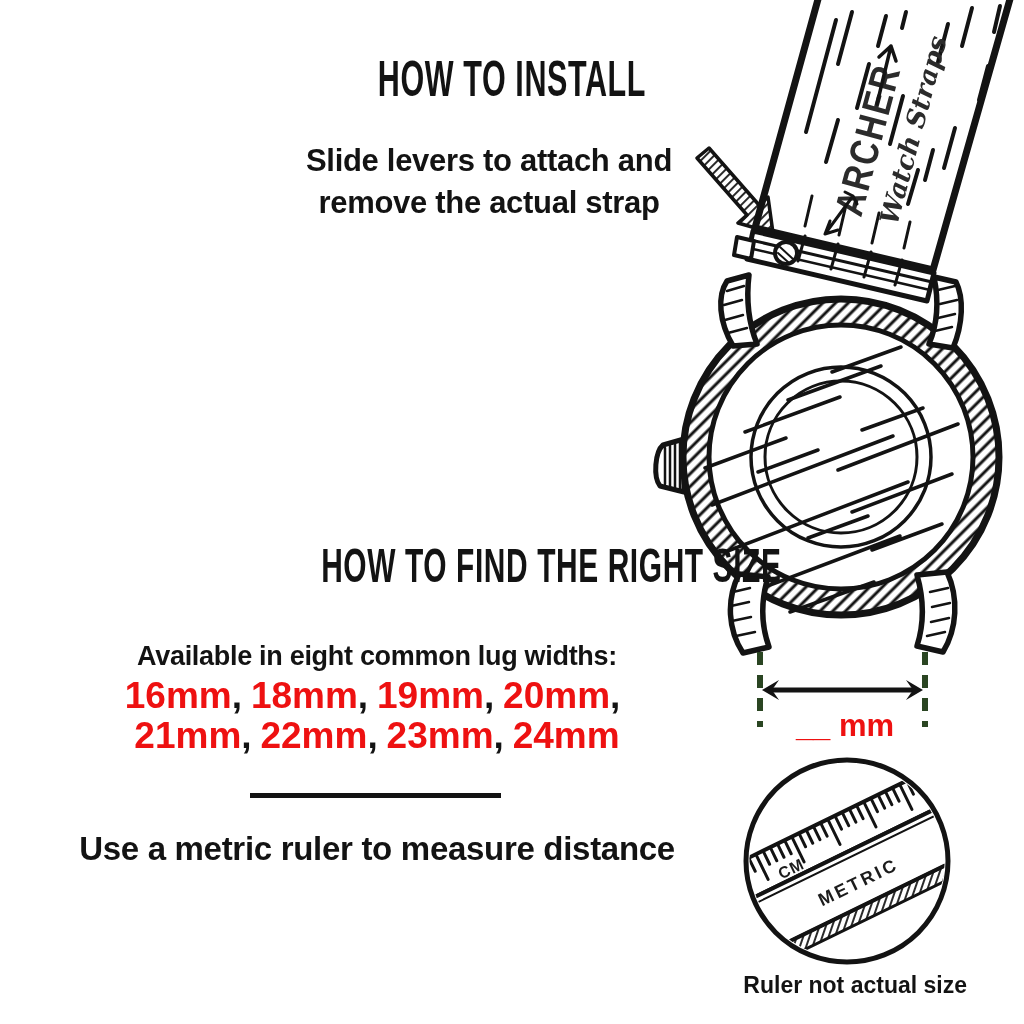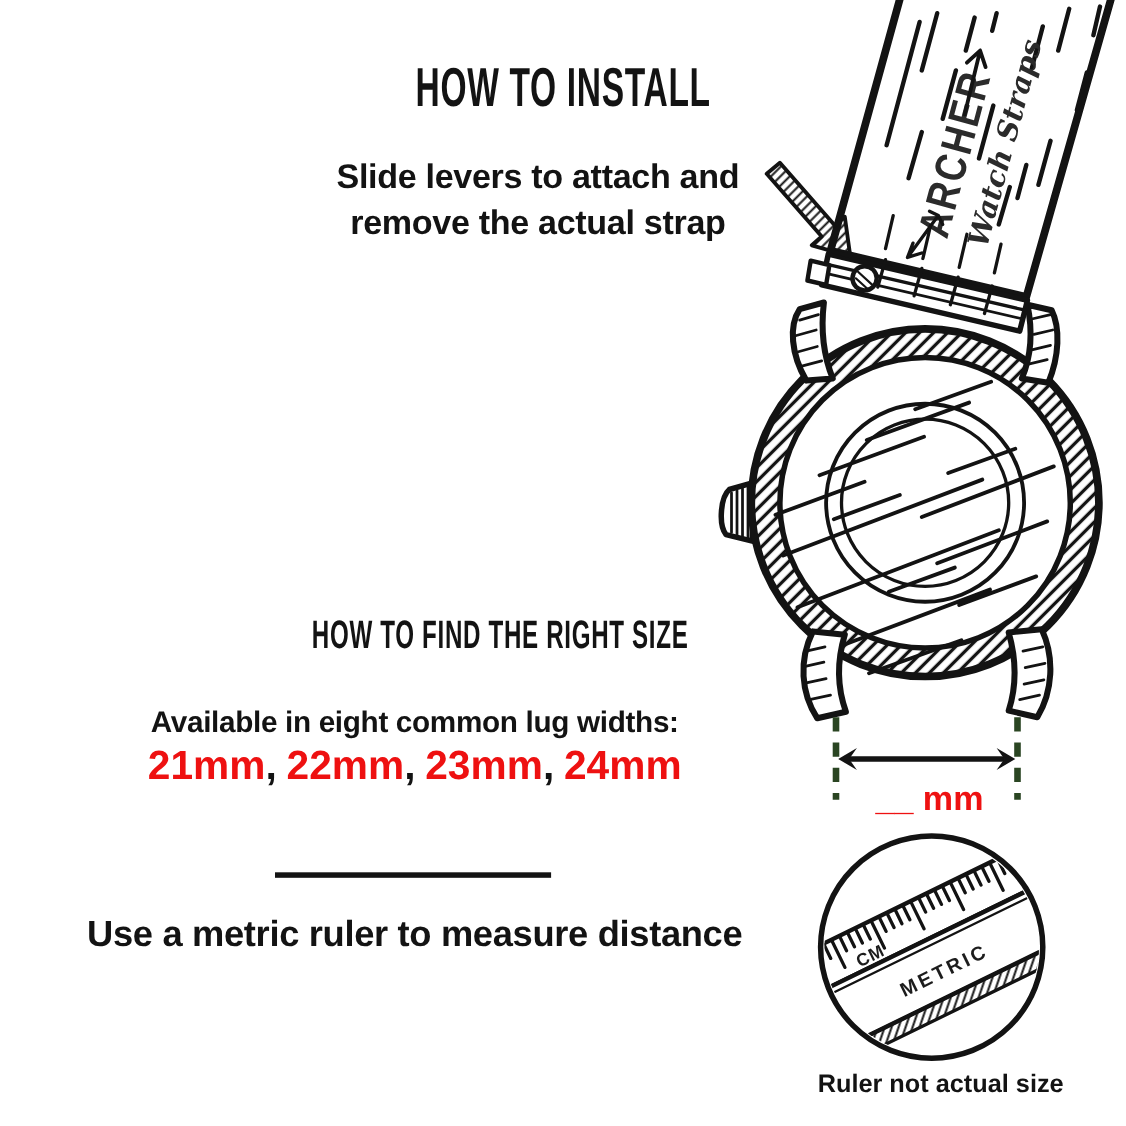--- a/index.html
+++ b/index.html
@@ -8,21 +8,21 @@
     --dash:#2a4522;
   }
   html,body{margin:0;padding:0;background:#fff;}
   .canvas{
     position:relative;width:1024px;height:1024px;background:#fff;overflow:hidden;
     font-family:"Liberation Sans",sans-serif;color:var(--ink);
   }
   .headline{position:absolute;text-align:center;font-weight:700;white-space:nowrap;color:var(--ink);}
   .headline .cond{display:inline-block;transform:scaleX(0.61);transform-origin:50% 50%;letter-spacing:1px;}
   #install-title{left:292px;top:54px;width:400px;font-size:50px;line-height:50px;}
-  #find-title{left:174px;top:552px;width:400px;font-size:36px;line-height:50px;text-align:right;}
+  #find-title{left:174px;top:540px;width:400px;font-size:49px;line-height:50px;text-align:right;}
   .bodytext{position:absolute;text-align:center;font-weight:700;color:var(--ink);white-space:nowrap;}
   #install-sub{left:289px;top:120px;width:400px;font-size:31px;line-height:42px;letter-spacing:-0.3px;margin-top:20px;}
   #available{left:57px;top:638px;width:640px;font-size:27px;line-height:36px;letter-spacing:-0.3px;}
   #sizes{left:57px;top:676px;width:640px;font-size:37px;line-height:40px;}
   #sizes .red{color:var(--red);}
   #sizes .sep{color:var(--ink);margin-right:0.24em;}
   #note{left:57px;top:830px;width:640px;font-size:33px;line-height:38px;letter-spacing:-0.3px;}
   #divider{position:absolute;left:250px;top:793px;width:251px;height:5px;background:var(--ink);}
   #ruler-caption{position:absolute;left:727px;top:972px;width:240px;text-align:right;
     font-size:23px;font-weight:700;color:var(--ink);}
@@ -146,20 +146,23 @@
     </g>
   </svg>
 
   <div class="headline" id="find-title">
     <span class="cond">HOW TO FIND THE RIGHT SIZE</span>
   </div>
   <div class="bodytext" id="available">Available in eight common lug widths:</div>
 
   <div class="bodytext" id="sizes">
     <div>
+      <span class="red">16mm</span><span class="sep">,</span><span class="red">18mm</span><span class="sep">,</span><span class="red">19mm</span><span class="sep">,</span><span class="red">20mm</span><span class="sep">,</span>
+    </div>
+    <div>
       <span class="red">21mm</span><span class="sep">,</span><span class="red">22mm</span><span class="sep">,</span><span class="red">23mm</span><span class="sep">,</span><span class="red">24mm</span>
     </div>
   </div>
 
   <div id="divider"></div>
 
   <div class="bodytext" id="note">
     <div>Use a metric ruler to measure distance</div>
   </div>
 

